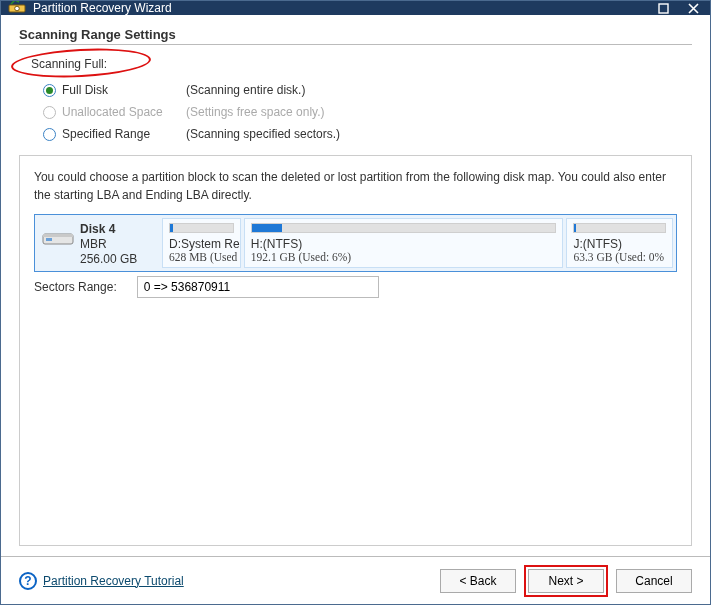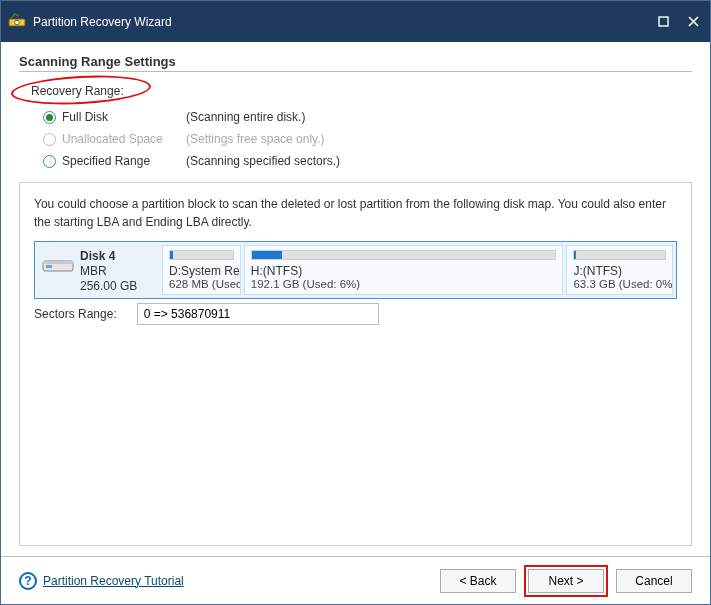--- a/index.html
+++ b/index.html
@@ -12,21 +12,21 @@
     width: 711px;
     height: 605px;
     border: 1px solid #4b6a8f;
     display: flex;
     flex-direction: column;
     overflow: hidden;
   }
   .titlebar {
     background: #1e3a5f;
     color: #fff;
-    height: 41px;
+    height: 14px;
     display: flex;
     align-items: center;
     padding: 0 6px;
   }
   .titlebar .appicon {
     width: 20px; height: 20px;
     margin-right: 6px;
     display: flex; align-items: center; justify-content: center;
   }
   .titlebar .title { font-size: 12px; }
@@ -114,21 +114,21 @@
     background: #e1e1e1;
     margin-bottom: 4px;
     position: relative;
     border: 1px solid #cfcfcf;
   }
   .part .bar .fill {
     position: absolute; left: 0; top: 0; bottom: 0;
     background: #1e78d6;
   }
   .part .plabel { font-size: 12px; }
-  .part .psub { font-size: 11.5px; color: #444; }
+  .part .psub { font-size: 11.5px; color: #444; font-family: Liberation Serif, serif; }
   .sectors-row {
     display: flex; align-items: center; gap: 20px; margin-top: 4px;
   }
   .sectors-input {
     border: 1px solid #bbb; height: 22px; width: 242px;
     padding: 2px 6px; font-family: inherit; font-size: 12px;
   }
   .footer {
     border-top: 1px solid #bbb;
     height: 48px;
@@ -182,21 +182,21 @@
     </div>
   </div>
 </div>
 
 <div class="content">
   <div class="header-heading">Scanning Range Settings</div>
   <div class="hr"></div>
 
   <div class="section-label-wrap">
     <div class="red-ellipse"></div>
-    <span class="section-label">Recovery Range:</span>
+    <span class="section-label">Scanning Full:</span>
   </div>
 
   <div class="radios">
     <div class="radio-row">
       <span class="radio selected"></span>
       <span class="radio-label">Full Disk</span>
       <span class="radio-desc">(Scanning entire disk.)</span>
     </div>
     <div class="radio-row">
       <span class="radio disabled"></span>

